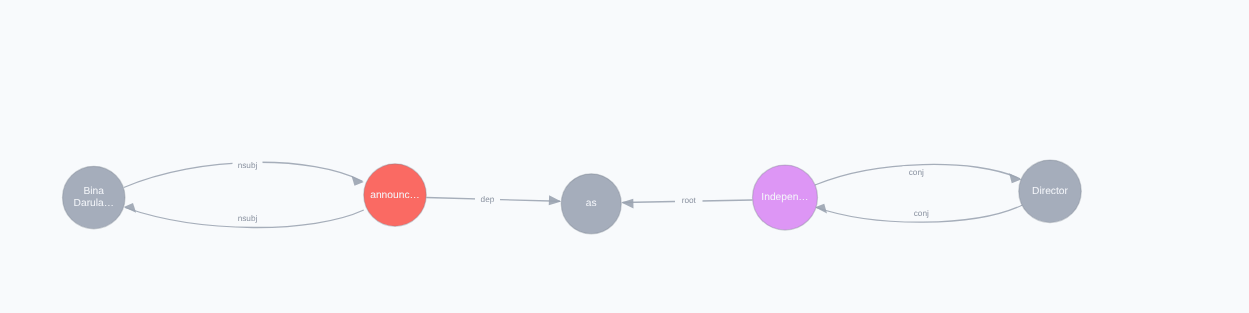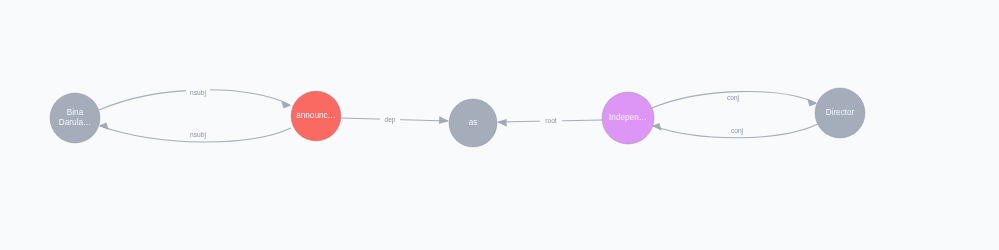--- a/index.html
+++ b/index.html
@@ -10,20 +10,21 @@
     width: 999px;
     height: 250px;
     background: #f8fafc;
     font-family: "Liberation Sans", sans-serif;
     overflow: hidden;
   }
   #graph-canvas {
     position: relative;
     width: 999px;
     height: 208px;
+    margin-top: 40px;
   }
   svg.graph-svg {
     position: absolute;
     top: 0;
     left: 0;
     width: 999px;
     height: 250px;
     display: block;
   }
   .edge-path {

